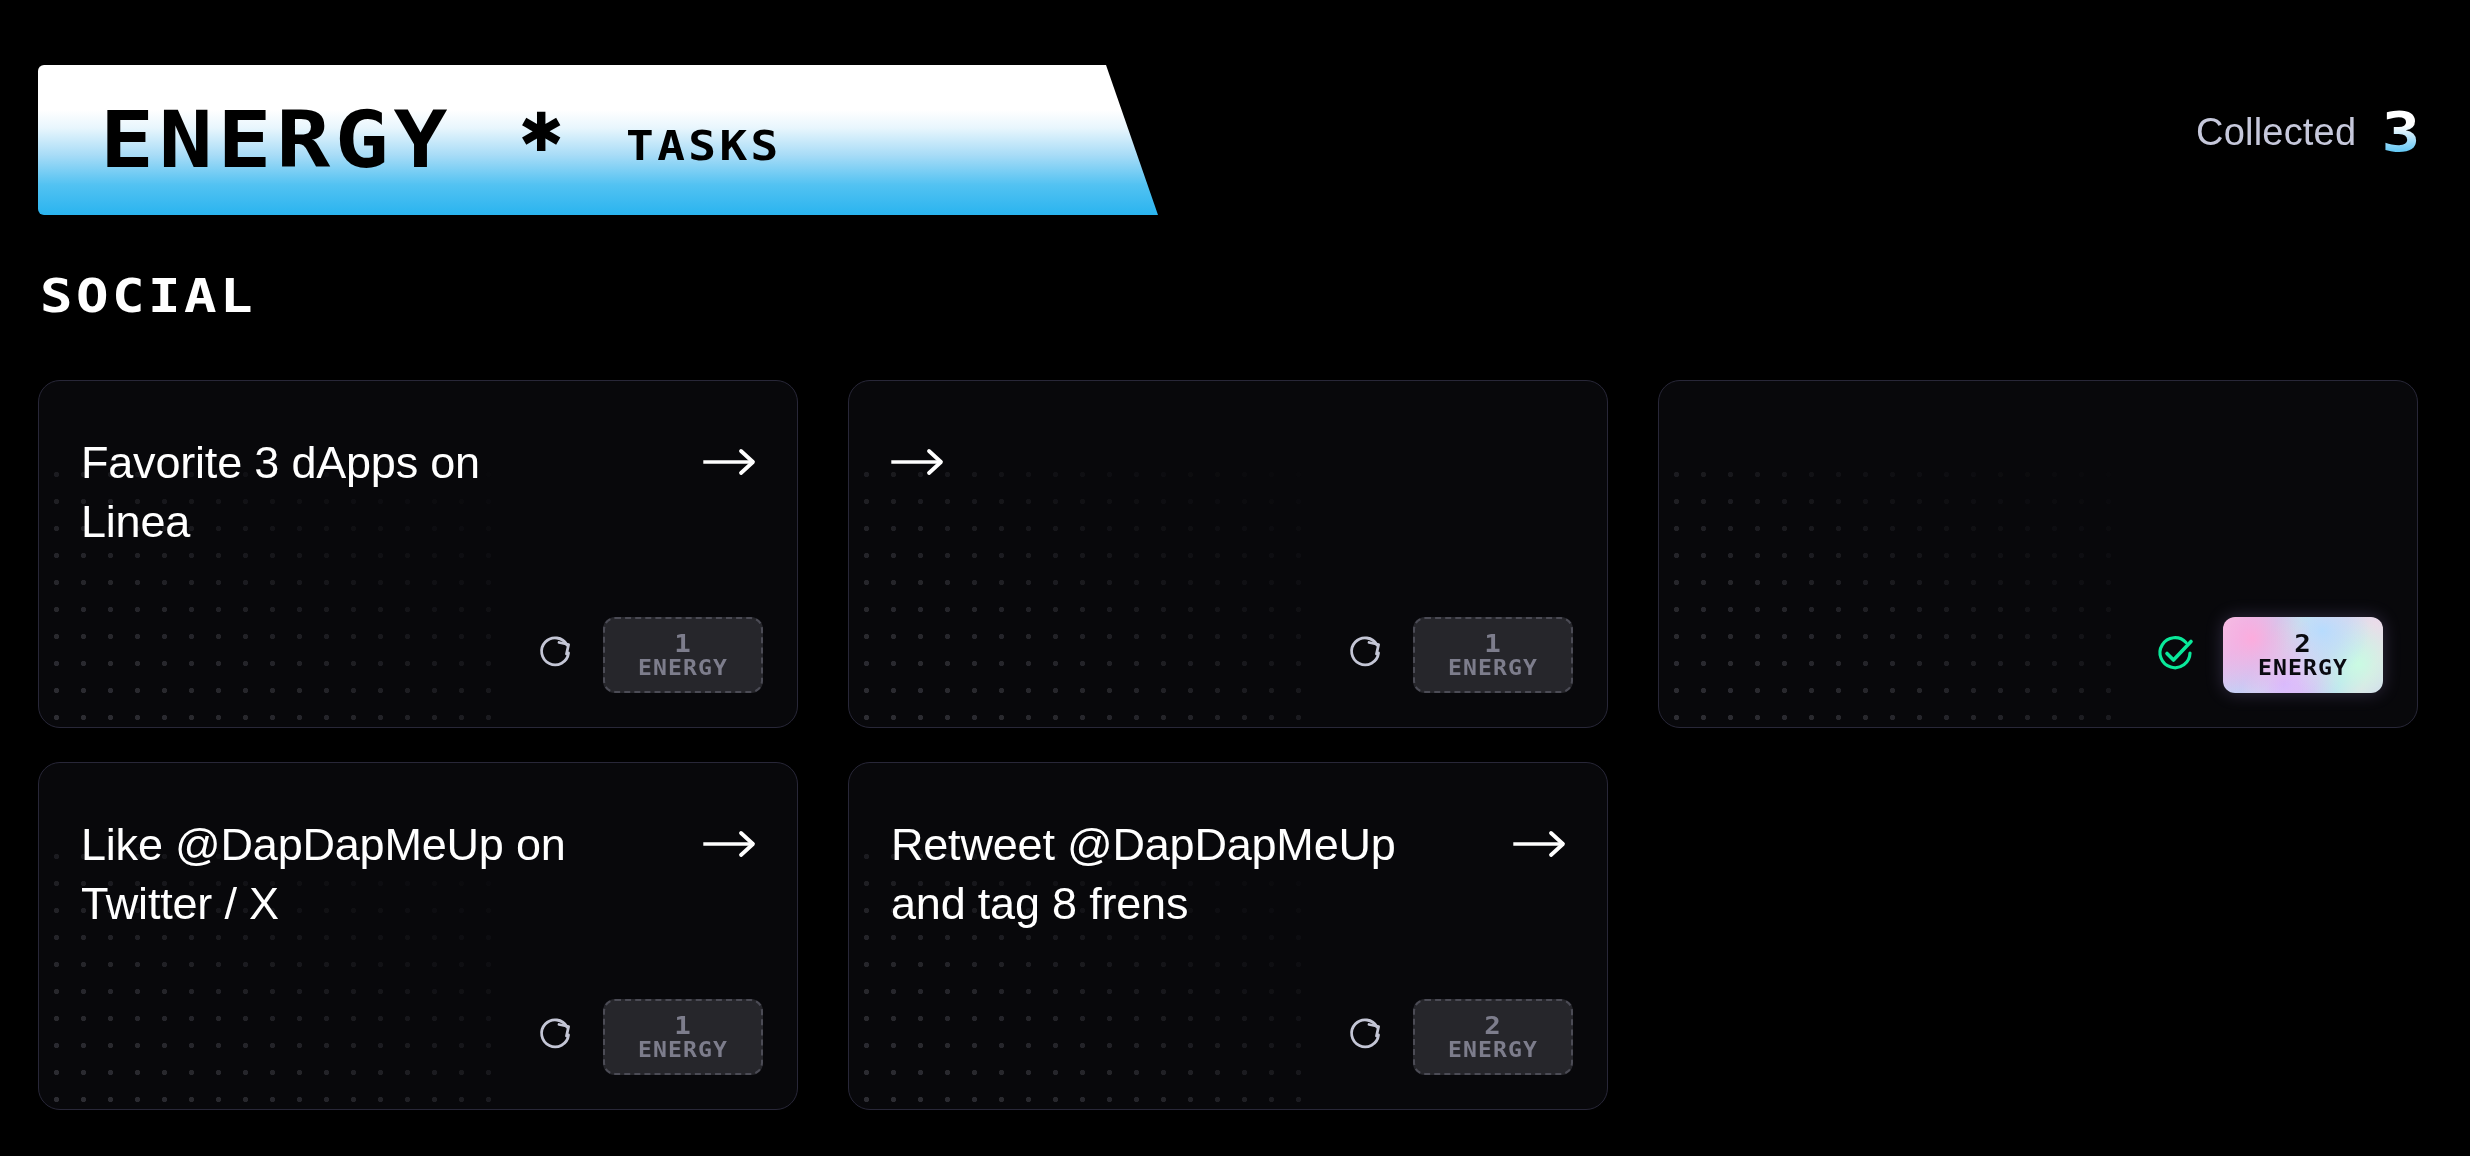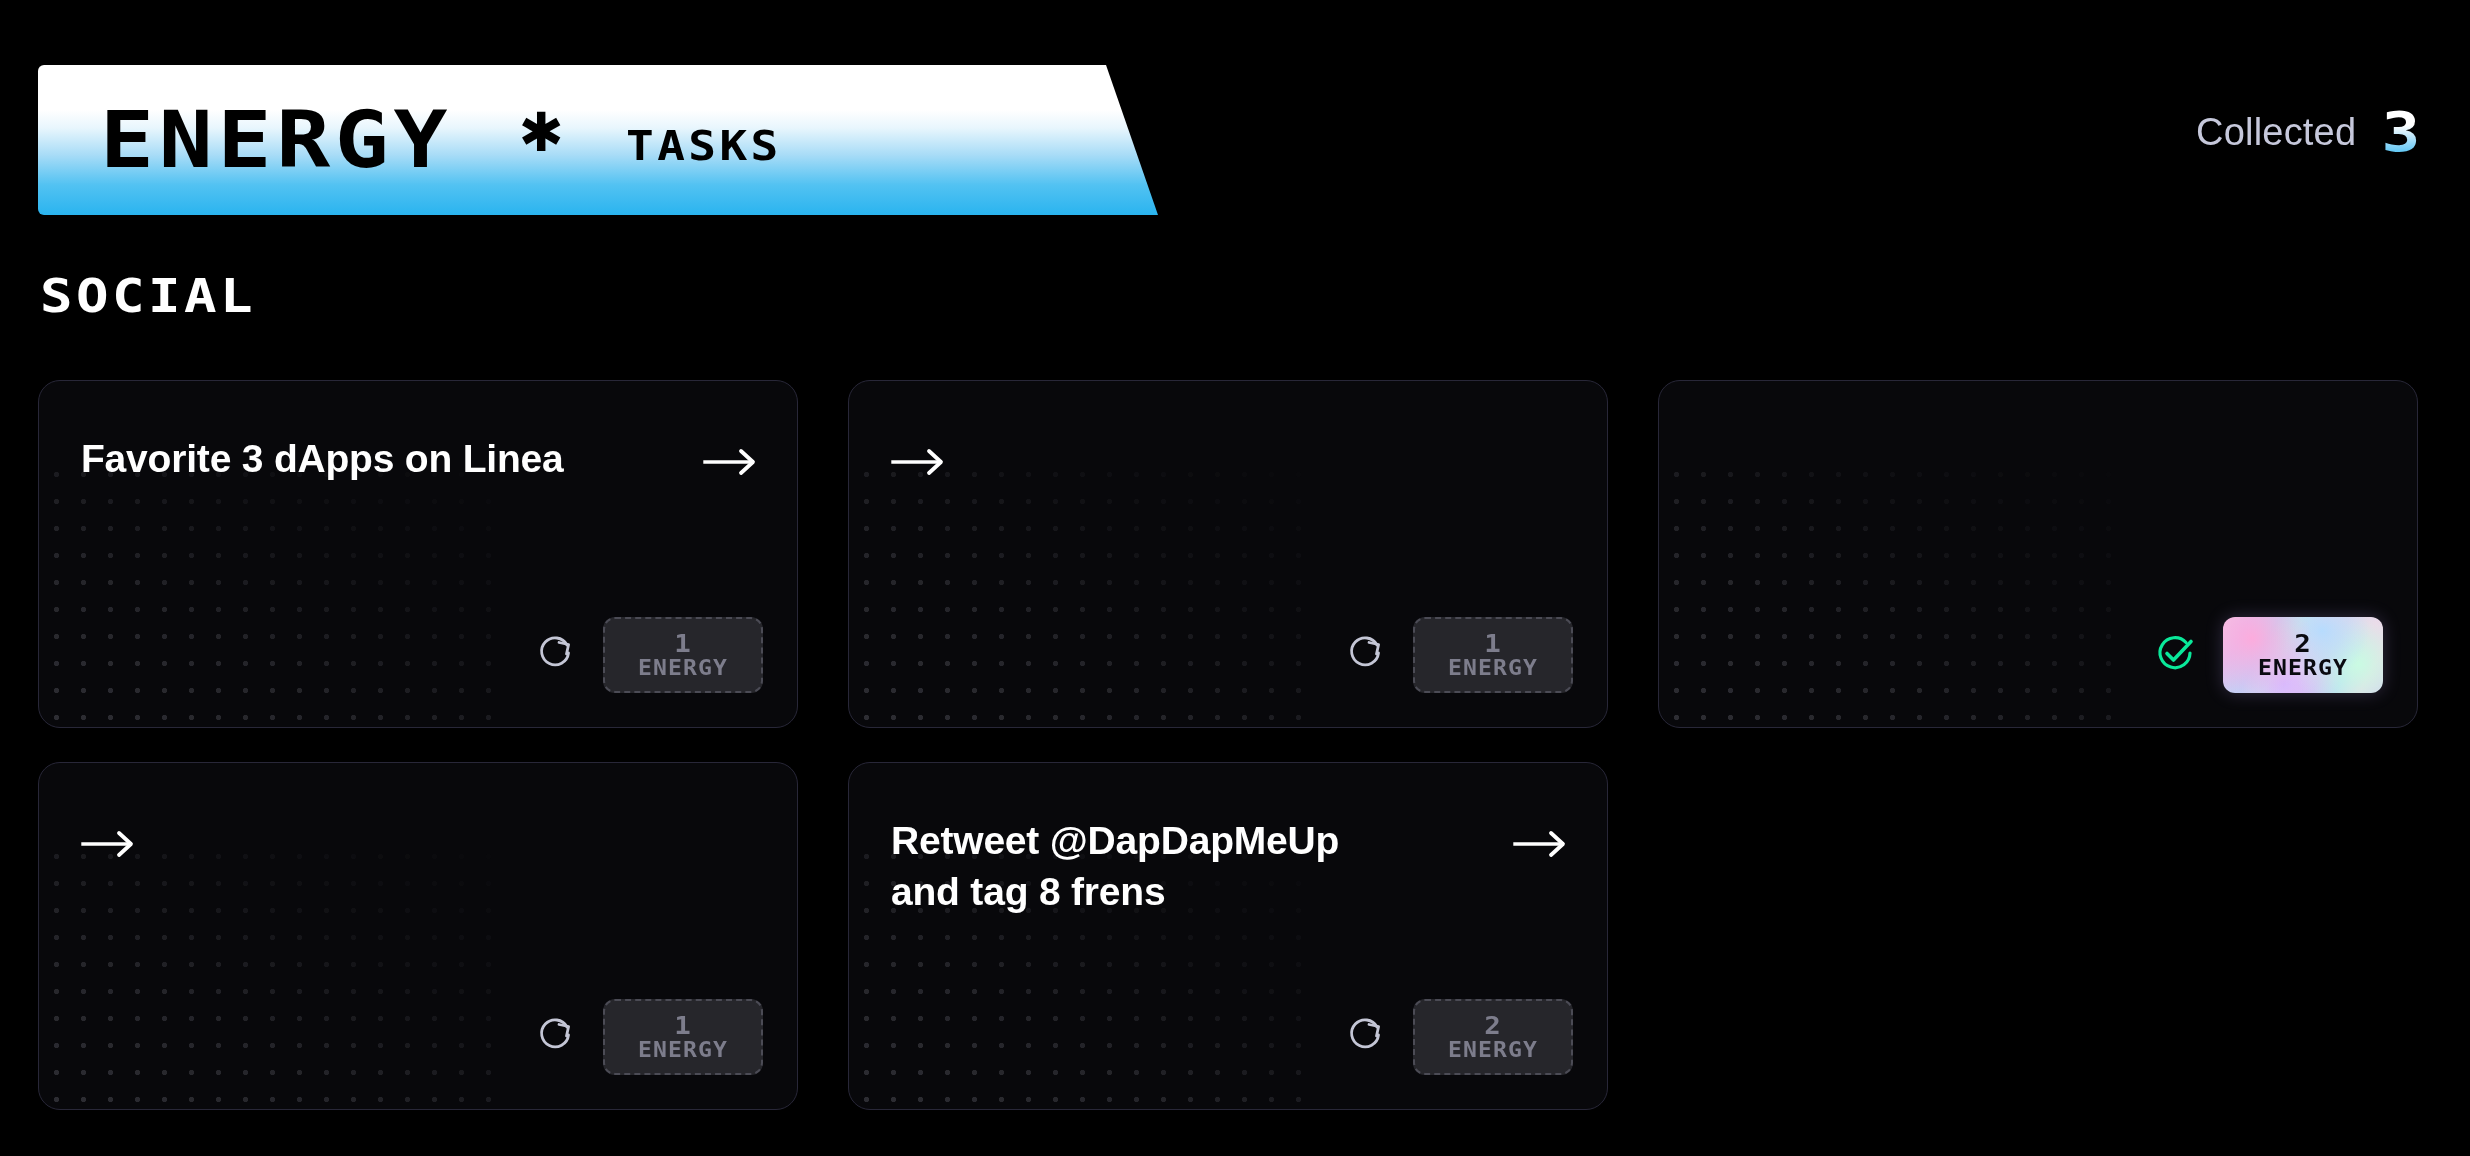--- a/index.html
+++ b/index.html
@@ -172,22 +172,22 @@
   .card-head {
     position: relative;
     display: flex;
     align-items: flex-start;
     justify-content: space-between;
     padding: 52px 38px 0 42px;
     gap: 24px;
   }
 
   .card-title {
-    font-size: 39px;
-    font-weight: 700;
+    font-size: 45px;
+    font-weight: 400;
     color: #ffffff;
     line-height: 1.32;
     max-width: 520px;
     letter-spacing: -0.2px;
   }
 
   .arrow-icon {
     flex: 0 0 auto;
     margin-top: 12px;
   }
@@ -342,20 +342,21 @@
       <div class="energy-badge holo">
         <span class="energy-num">2</span>
         <span class="energy-word">ENERGY</span>
       </div>
     </div>
   </div>
 
   <div class="card">
     <div class="card-dots"></div>
     <div class="card-head">
+      <div class="card-title">Like @DapDapMeUp on Twitter / X</div>
       <span class="arrow-icon">
         <svg width="56" height="34" viewBox="0 0 56 34" fill="none">
           <path d="M2 17 H49" stroke="#ffffff" stroke-width="3.4" stroke-linecap="square"></path>
           <path d="M38 6 L50 17 L38 28" stroke="#ffffff" stroke-width="3.8" stroke-linecap="round" stroke-linejoin="round" fill="none"></path>
         </svg>
       </span>
     </div>
     <div class="card-foot">
       <span class="refresh-icon">
         <svg width="42" height="42" viewBox="0 0 42 42" fill="none">

